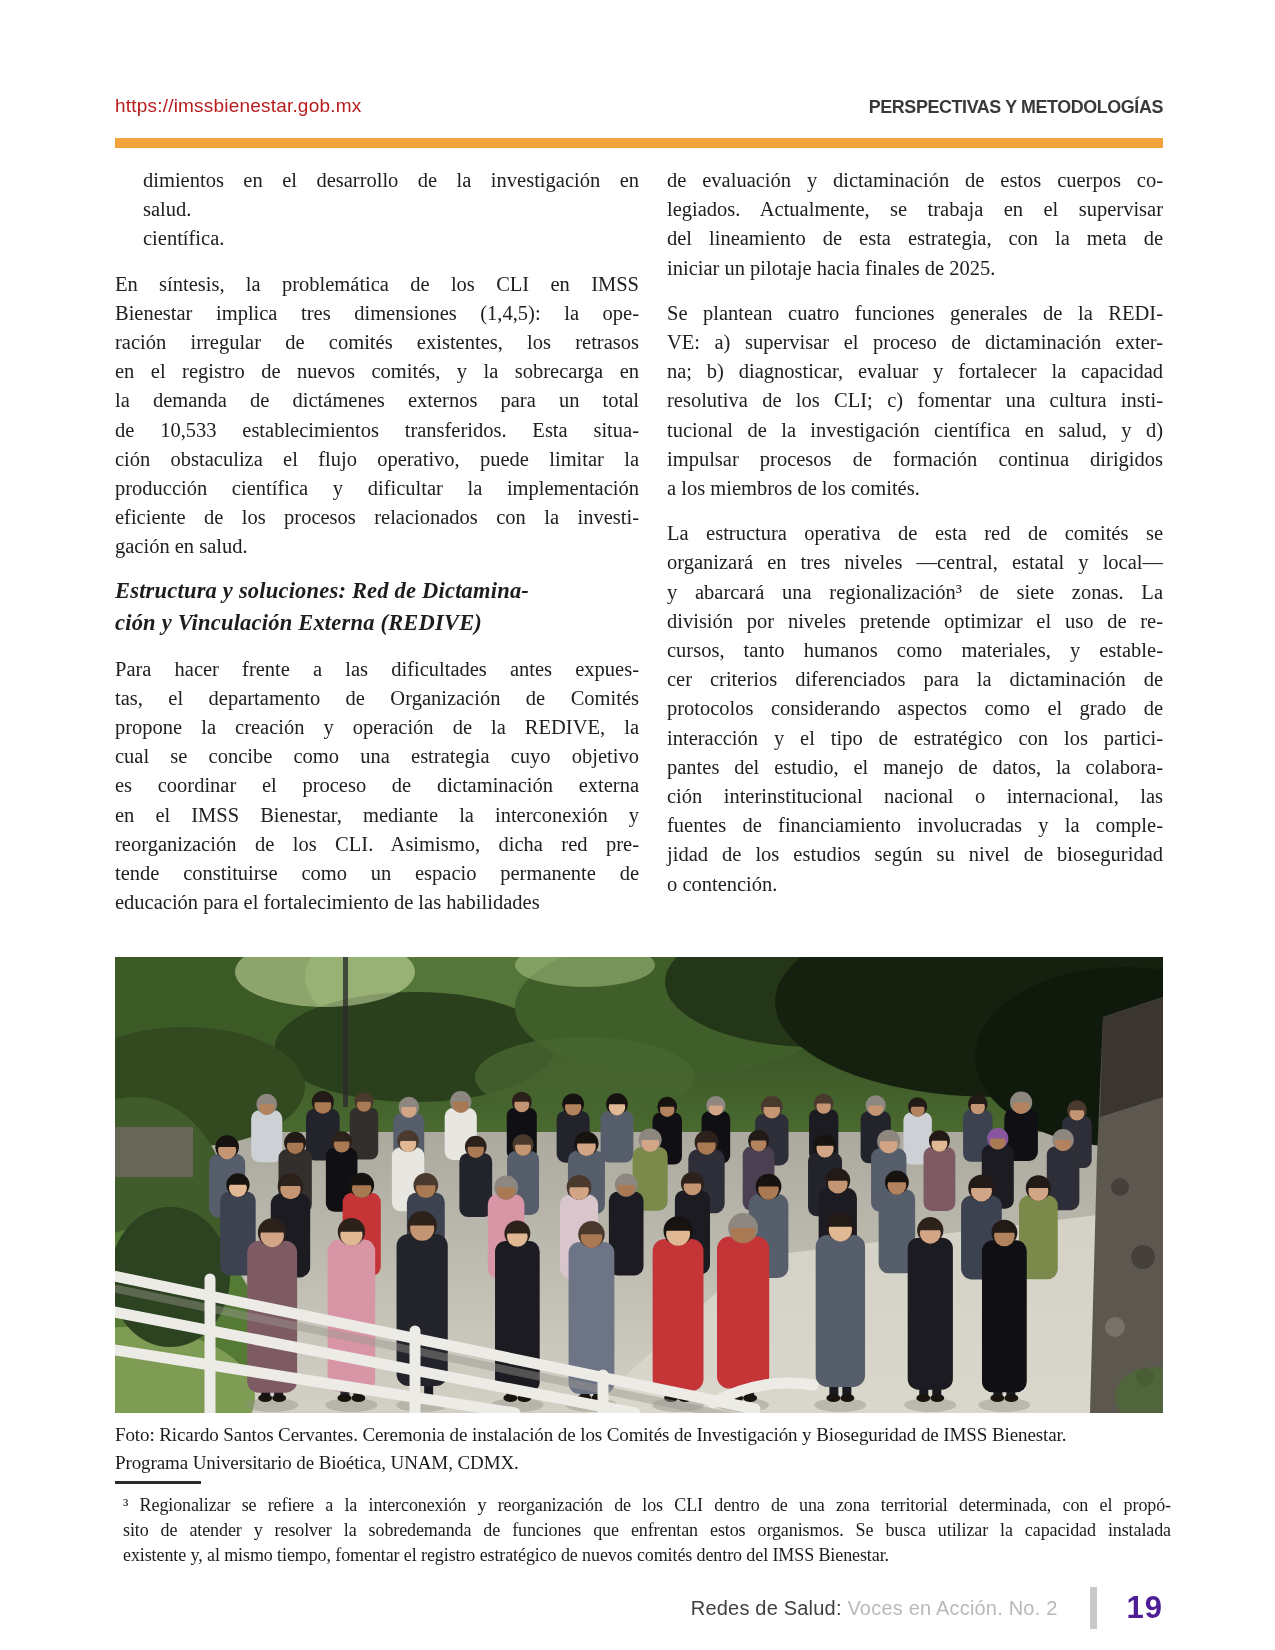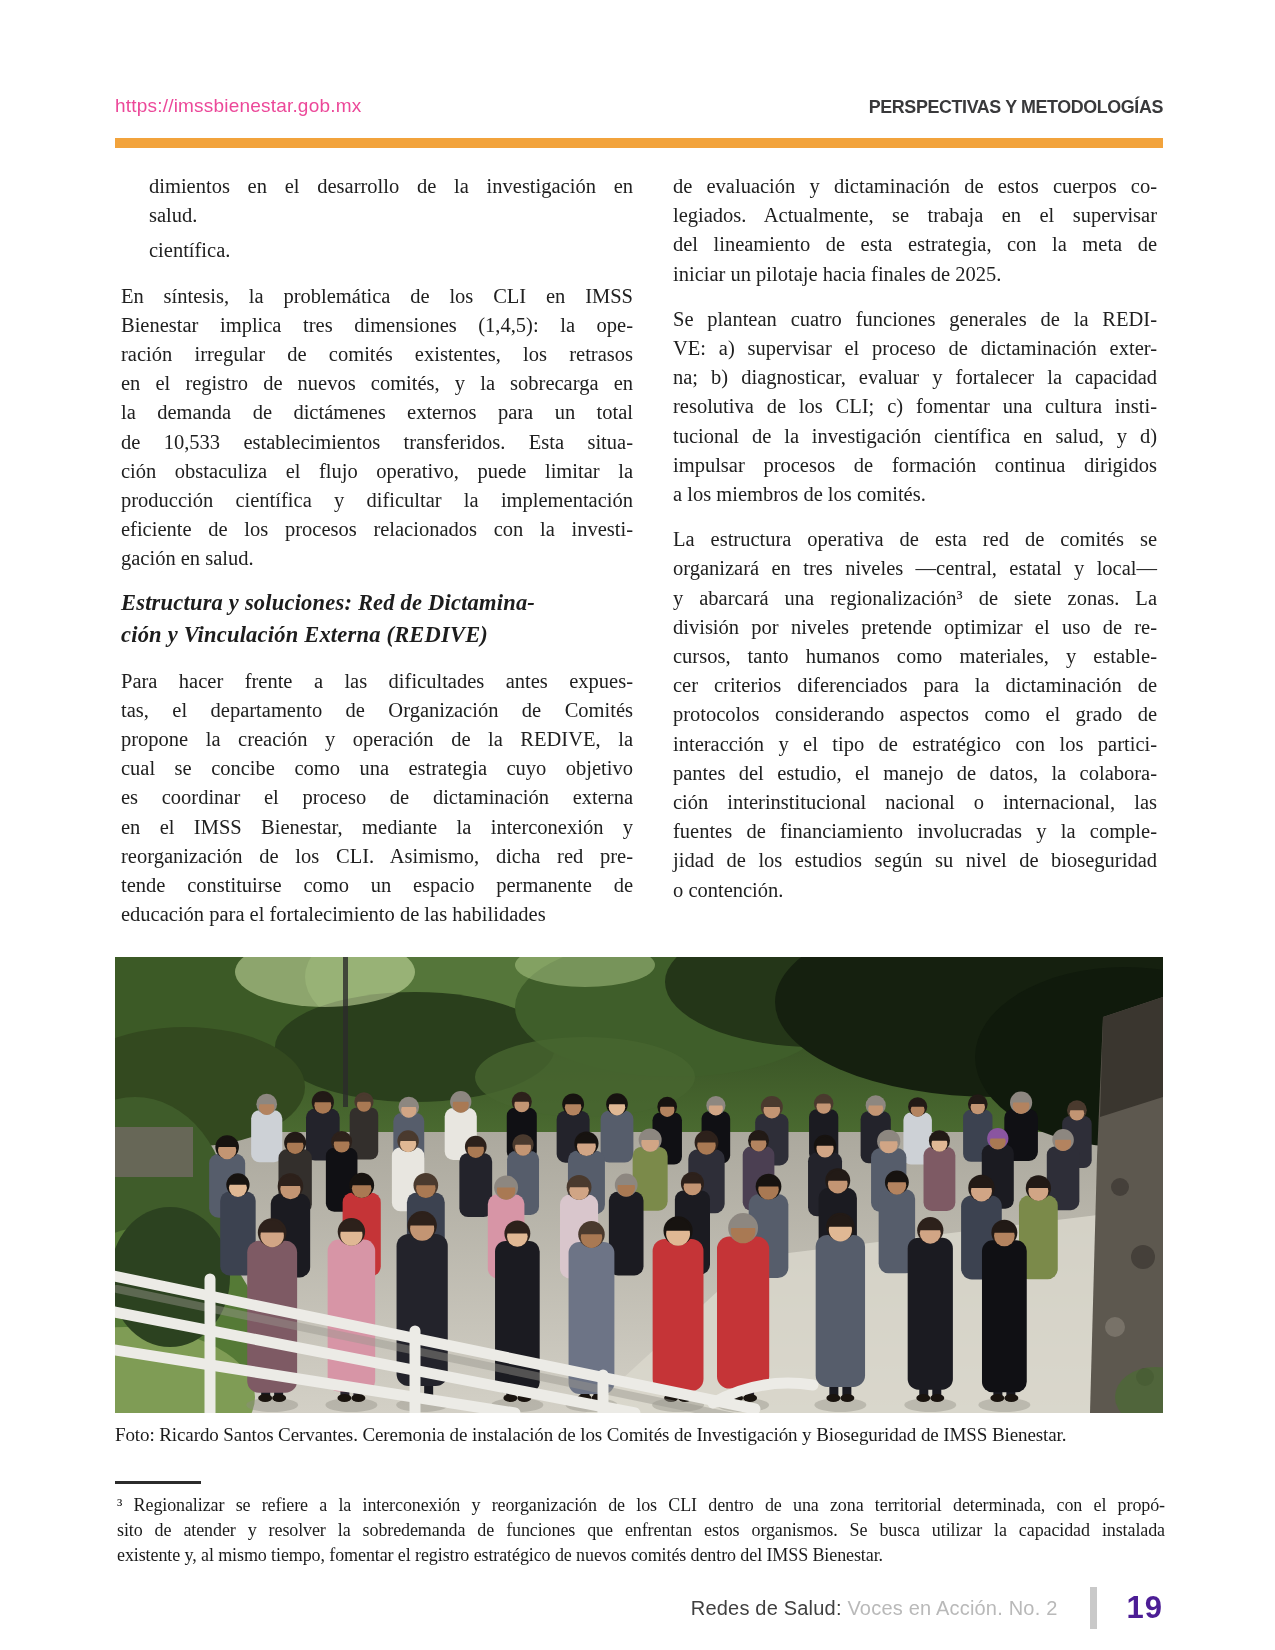--- a/index.html
+++ b/index.html
@@ -8,21 +8,21 @@
     width:1275px;height:1650px;
     background:#ffffff;
     overflow:hidden;
     font-family:"Liberation Serif", serif;
     color:#202020;
   }
   
   .hdr-url{
     position:absolute;left:115px;top:95px;
     font-family:"Liberation Sans", sans-serif;
-    font-size:19px;color:#ec4899;letter-spacing:.2px;
+    font-size:19px;color:#b91c1c;letter-spacing:.2px;
   }
   .hdr-section{
     position:absolute;right:112px;top:96px;
     font-family:"Liberation Sans", sans-serif;
     font-weight:bold;font-size:19px;color:#39393b;
     letter-spacing:-.4px;
     transform:scaleX(.94);transform-origin:100% 50%;
     white-space:nowrap;
   }
   .hdr-rule{
@@ -30,21 +30,21 @@
     background:#F2A33C;
   }
   
   .columns{
     position:absolute;left:115px;top:166px;width:1048px;
     display:flex;gap:28px;
     font-size:20.5px;line-height:29.2px;
   }
   .col-left{width:524px;}
   .col-right{width:496px;}
-  .block{margin:6px;}
+  .block{margin:0;}
   .block + .block{margin-top:16px;}
   .block.indent + .block.indent{margin-top:0;}
   .block.indent{padding-left:28px;}
   .block.heading{
     margin-top:13px;margin-bottom:10px;
     font-weight:bold;font-style:italic;
     font-size:22.5px;line-height:32px;color:#1d1d1d;
     letter-spacing:.2px;
   }
   .line{text-align:justify;text-align-last:justify;white-space:normal;}
@@ -59,21 +59,21 @@
   
   .caption{
     position:absolute;left:115px;top:1421px;width:1048px;
     font-size:19px;line-height:28px;color:#1b1b1b;letter-spacing:-.1px;
   }
   
   .fn-rule{
     position:absolute;left:115px;top:1481px;width:86px;height:3px;background:#2b2b2b;
   }
   .footnote{
-    position:absolute;left:117px;top:1493px;width:1048px;
+    position:absolute;left:123px;top:1493px;width:1048px;
     font-size:18px;line-height:25px;color:#1b1b1b;letter-spacing:-.1px;
   }
   .footnote .line{text-align:justify;text-align-last:justify;}
   .footnote .line.last{text-align-last:left;}
   
   .footer{
     position:absolute;right:112px;top:1585px;height:46px;
     display:flex;align-items:center;
     font-family:"Liberation Sans", sans-serif;
   }
@@ -487,20 +487,21 @@
         <path d="M 95 322 L 95 456"></path>
         <path d="M 300 374 L 300 456"></path>
         <path d="M 488 418 L 488 456"></path>
         <path d="M 598 446 q 46 -26 100 -18"></path>
       </g>
     </svg>
   </figure>
 
   <div class="caption">
       <div>Foto: Ricardo Santos Cervantes. Ceremonia de instalación de los Comités de Investigación y Bioseguridad de IMSS Bienestar.</div>
+      <div>Programa Universitario de Bioética, UNAM, CDMX.</div>
     </div>
 
   <div class="fn-rule"></div>
   <div class="footnote">
       <div class="line">³ Regionalizar se refiere a la interconexión y reorganización de los CLI dentro de una zona territorial determinada, con el propó-</div>
       <div class="line">sito de atender y resolver la sobredemanda de funciones que enfrentan estos organismos. Se busca utilizar la capacidad instalada</div>
       <div class="line last">existente y, al mismo tiempo, fomentar el registro estratégico de nuevos comités dentro del IMSS Bienestar.</div>
     </div>
 
   <footer class="footer">

